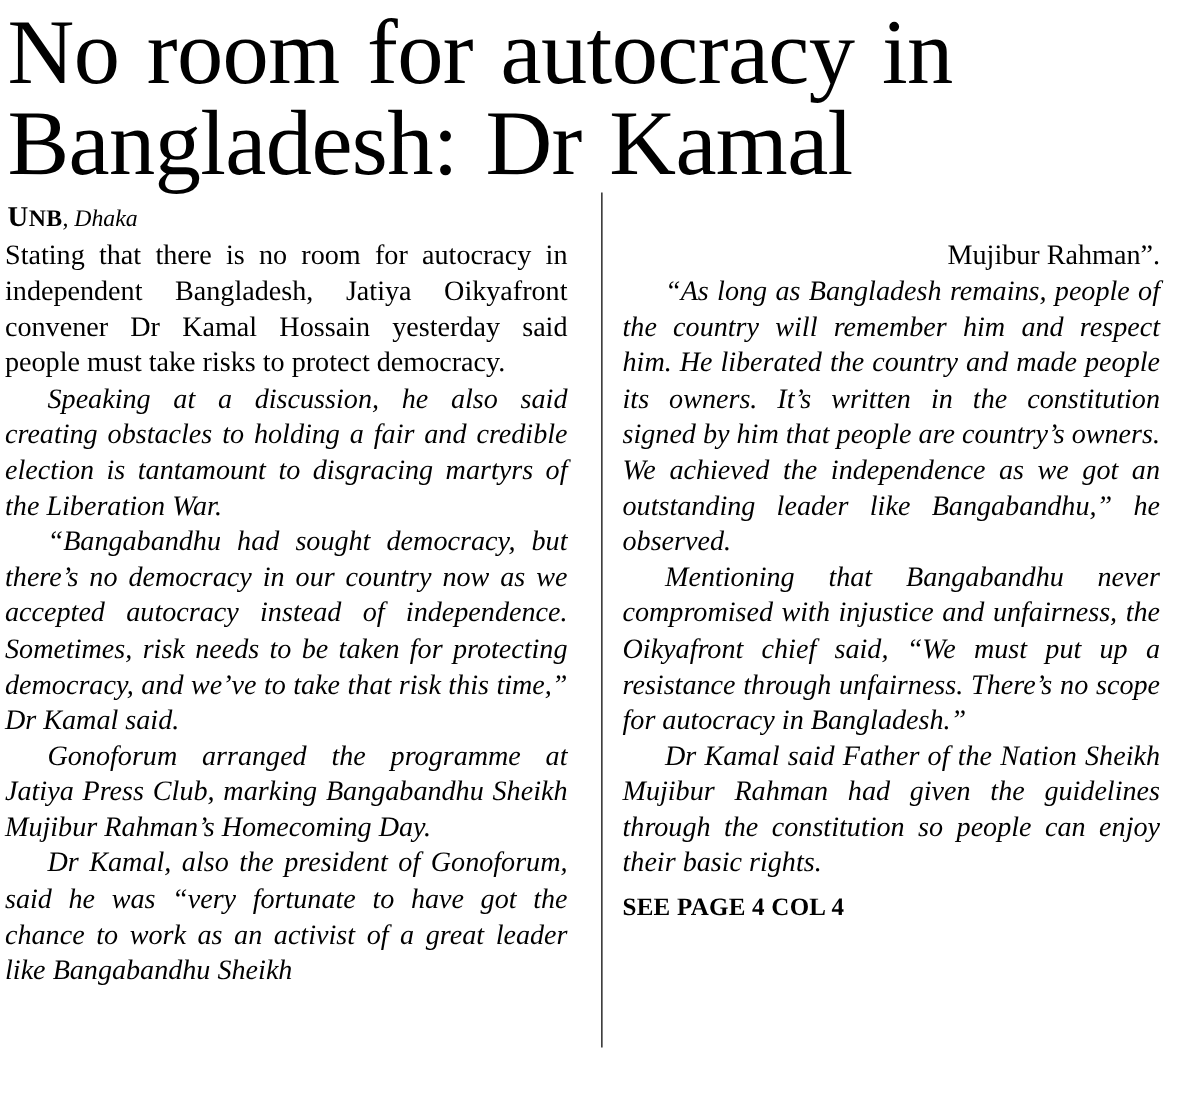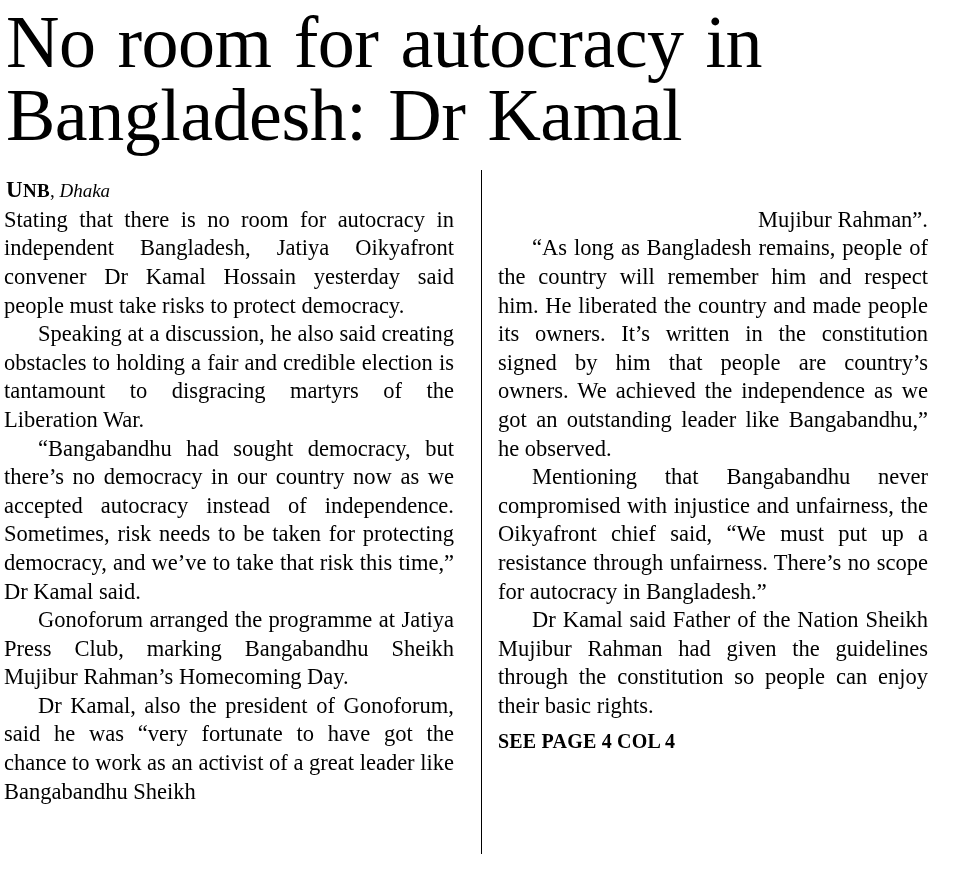--- a/index.html
+++ b/index.html
@@ -29,21 +29,21 @@
     letter-spacing: -0.5px;
     margin: 0 0 6px 0;
     padding: 0 2px;
     word-spacing: 4px;
   }
   .headline-line {
     display: block;
     white-space: nowrap;
   }
   .byline {
-    margin: 24px 0 4px 2px;
+    margin: 8px 0 4px 2px;
     font-size: 19px;
     line-height: 1.1;
   }
   .byline .src {
     font-variant: small-caps;
     font-weight: 600;
     letter-spacing: 0.3px;
   }
   .byline .src .cap {
     font-size: 23px;
@@ -78,20 +78,21 @@
   p.para {
     margin: 0;
     font-size: 22.5px;
     line-height: 28.6px;
     text-align: justify;
     text-justify: inter-word;
     hyphens: none;
   }
   p.para.indent {
     text-indent: 34px;
+    font-style: italic;
   }
   p.para.last {
     text-align: right;
   }
   .seepage {
     margin-top: 10px;
     text-align: left;
     font-size: 20px;
     font-weight: 700;
     letter-spacing: 0.2px;

